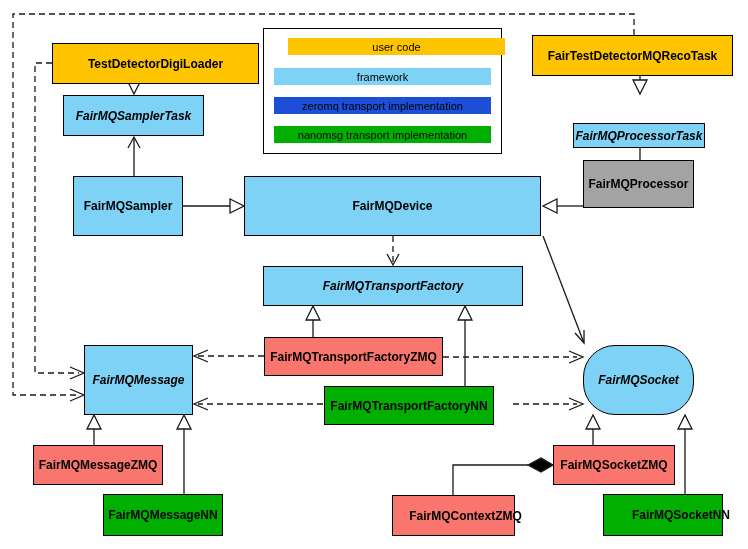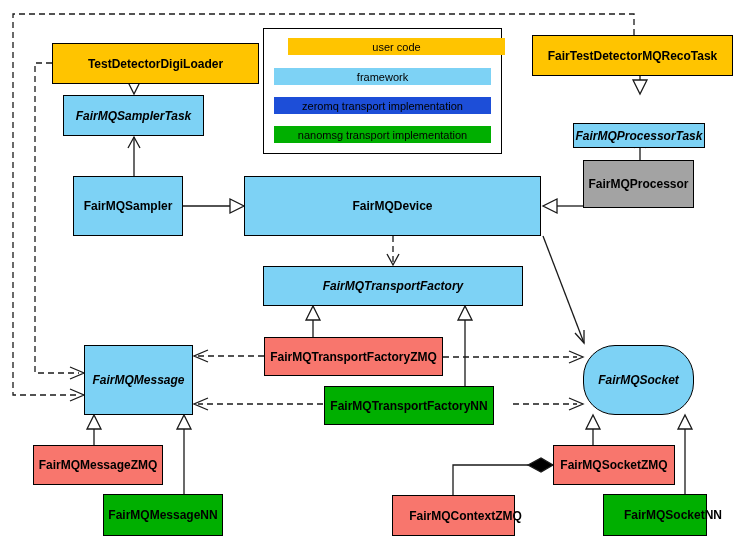--- a/index.html
+++ b/index.html
@@ -208,15 +208,15 @@
   <div class="node abstract" style="left: 583px; top: 345px; width: 111px; height: 70px; background-color: rgb(125, 210, 245); border-radius: 32px;">FairMQSocket</div>
 
   <div class="node" style="left: 33px; top: 445px; width: 130px; height: 40px; background-color: rgb(248, 118, 109);">FairMQMessageZMQ</div>
 
   <div class="node" style="left: 103px; top: 494px; width: 120px; height: 42px; background-color: rgb(0, 175, 0);">FairMQMessageNN</div>
 
   <div class="node" style="left: 392px; top: 495px; width: 123px; height: 41px; background-color: rgb(248, 118, 109); padding-left: 24px;">FairMQContextZMQ</div>
 
   <div class="node" style="left: 553px; top: 445px; width: 122px; height: 40px; background-color: rgb(248, 118, 109);">FairMQSocketZMQ</div>
 
-  <div class="node" style="left: 603px; top: 494px; width: 104px; height: 42px; background-color: rgb(0, 175, 0); padding-left: 36px;">FairMQSocketNN</div>
+  <div class="node" style="left: 603px; top: 494px; width: 120px; height: 42px; background-color: rgb(0, 175, 0); padding-left: 36px;">FairMQSocketNN</div>
 
 </div>
 
 </body></html>

